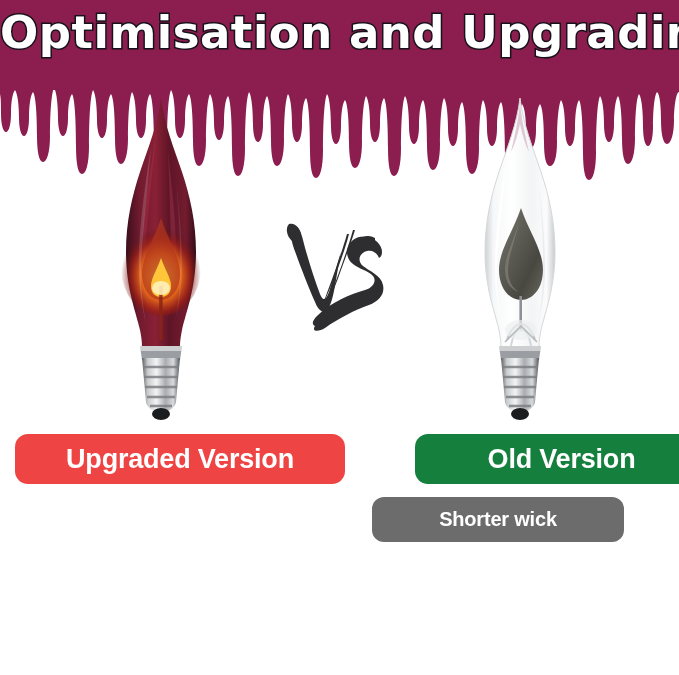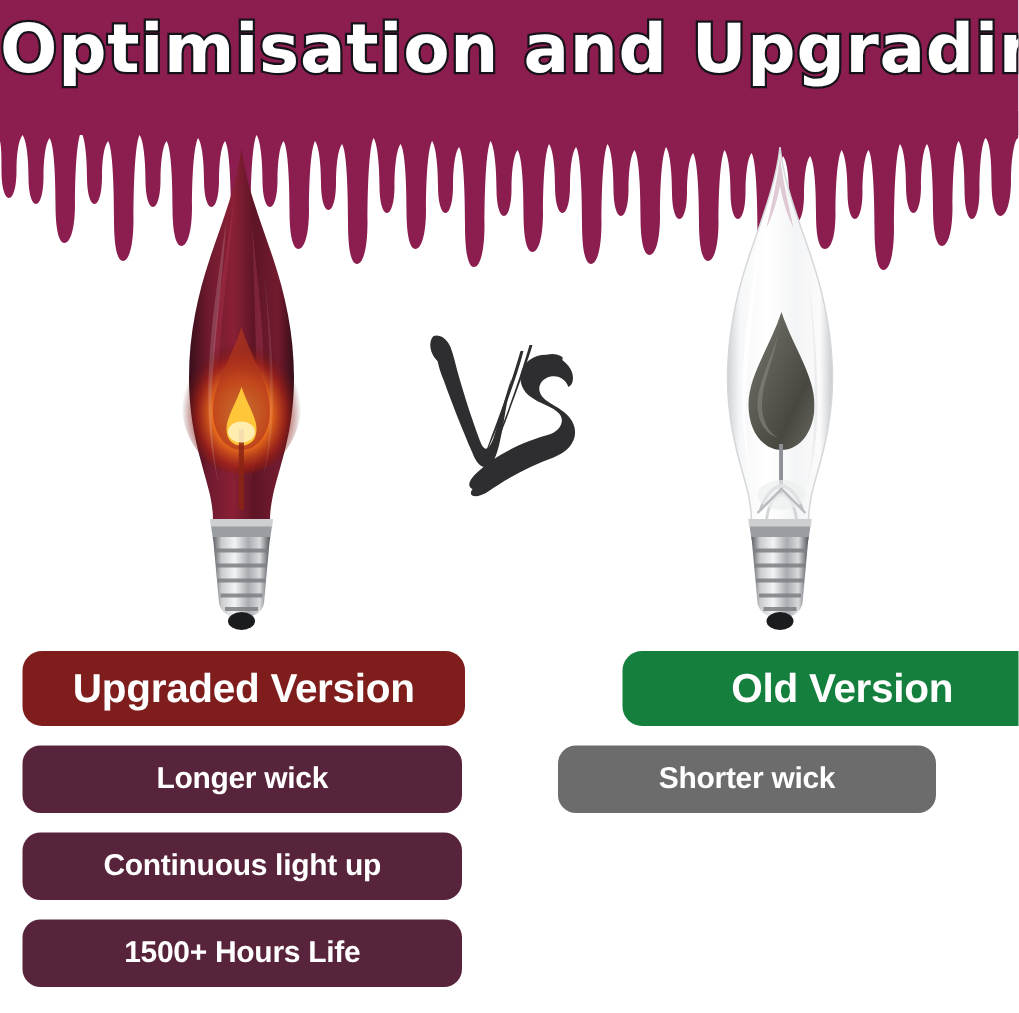--- a/index.html
+++ b/index.html
@@ -92,21 +92,21 @@
     border-radius: 13px;
     display: flex;
     align-items: center;
     justify-content: center;
     color: #ffffff;
     font-size: 27px;
     font-weight: 700;
     letter-spacing: -0.2px;
     box-sizing: border-box;
   }
-  #column-upgraded .head-pill { background: #7f1d1d; width: 295px; }
+  #column-upgraded .head-pill { background: #ef4444; width: 330px; }
   #column-old .head-pill { background: #15803d; width: 293px; margin-left: 43px; }
 
   .feature-list {
     margin-top: 13px;
     display: flex;
     flex-direction: column;
     gap: 13px;
   }
   .feature-pill {
     height: 45px;
@@ -343,31 +343,20 @@
     </svg>
   </div>
 </div>
 
 <div id="compare">
 
   <div class="column" id="column-upgraded">
     <div class="head-pill">
       <span>Upgraded Version</span>
     </div>
-    <div class="feature-list">
-      <div class="feature-pill">
-        <span>Longer wick</span>
-      </div>
-      <div class="feature-pill">
-        <span>Continuous light up</span>
-      </div>
-      <div class="feature-pill">
-        <span>1500+ Hours Life</span>
-      </div>
-    </div>
   </div>
 
   <div class="column" id="column-old">
     <div class="head-pill">
       <span>Old Version</span>
     </div>
     <div class="feature-list">
       <div class="feature-pill">
         <span>Shorter wick</span>
       </div>

